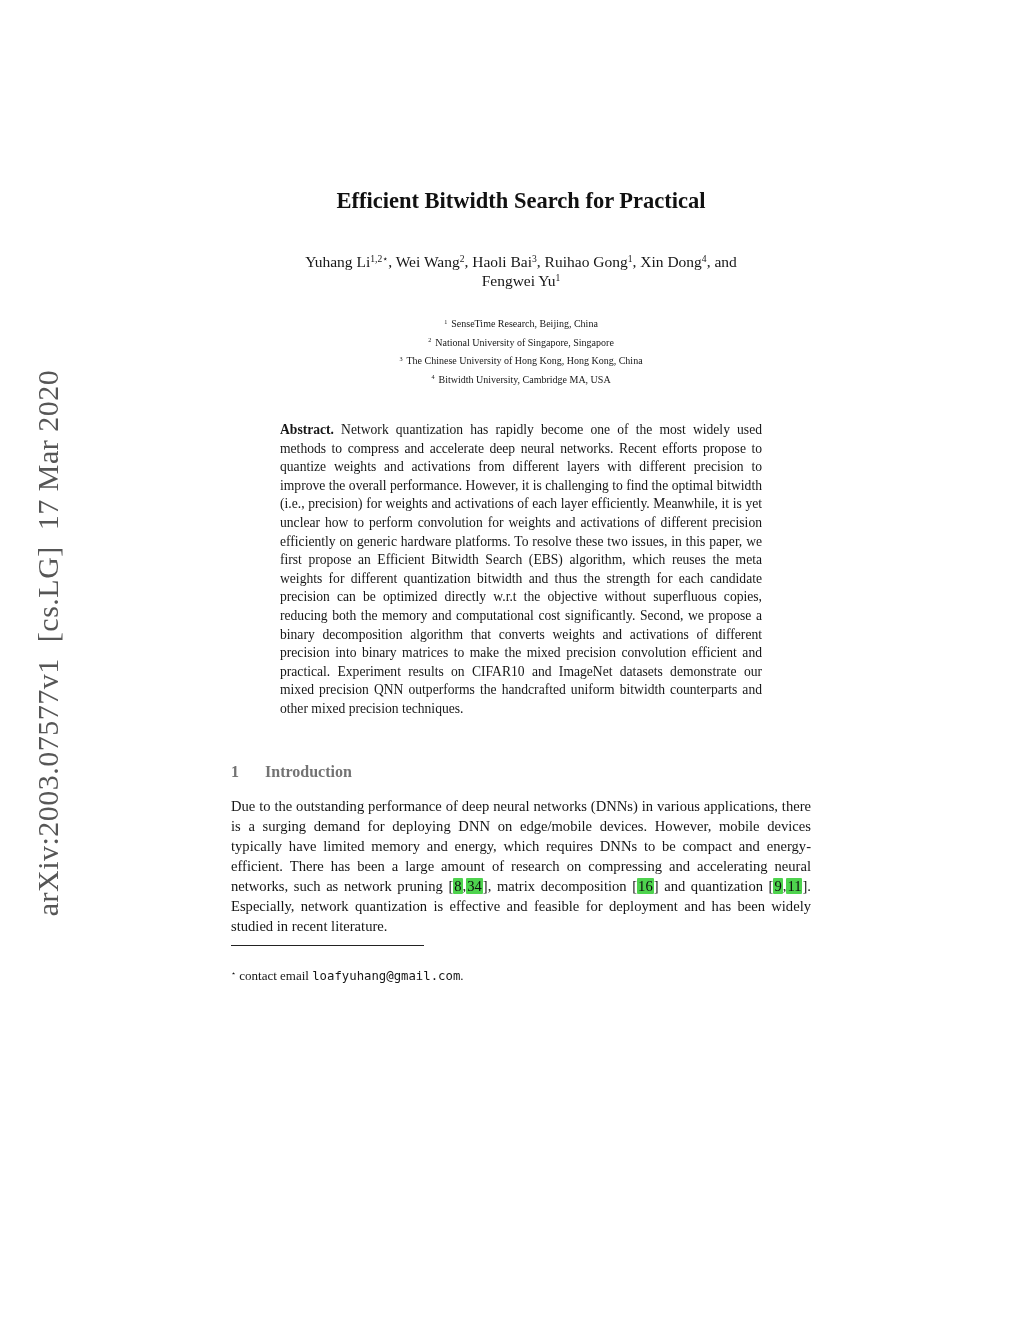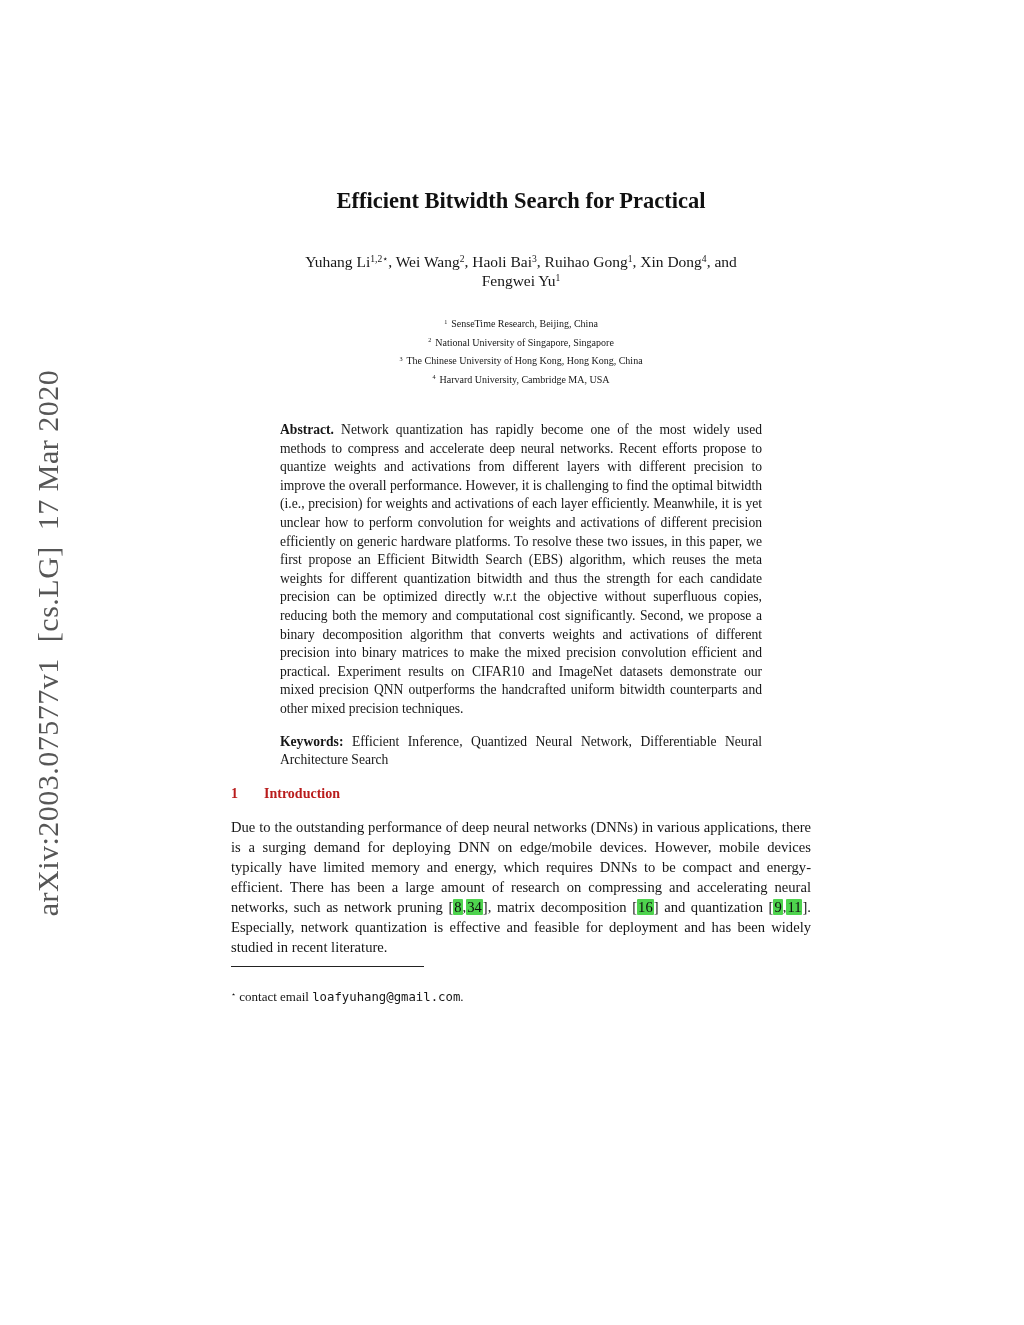--- a/index.html
+++ b/index.html
@@ -82,24 +82,24 @@
   .keywords {
     margin: 14px auto 0 auto;
     width: 482px;
     text-align: justify;
     font-size: 13.6px;
     line-height: 18.6px;
   }
   .keywords .label { font-weight: bold; }
 
   .section-heading {
-    margin-top: 16px;
-    font-size: 14px;
+    margin-top: 44px;
+    font-size: 16px;
     font-weight: bold;
-    color: #b91c1c;
+    color: #737373;
   }
   .section-heading .sec-num { margin-right: 26px; }
 
   .body-paragraph {
     margin-top: 15px;
     width: 580px;
     text-align: justify;
     font-size: 14.6px;
     line-height: 20px;
   }
@@ -151,31 +151,28 @@
       <div class="affiliation-item">
         <span class="sup">1</span><span>SenseTime Research, Beijing, China</span>
       </div>
       <div class="affiliation-item">
         <span class="sup">2</span><span>National University of Singapore, Singapore</span>
       </div>
       <div class="affiliation-item">
         <span class="sup">3</span><span>The Chinese University of Hong Kong, Hong Kong, China</span>
       </div>
       <div class="affiliation-item">
-        <span class="sup">4</span><span>Harvard University, Cambridge MA, USA</span>
+        <span class="sup">4</span><span>Bitwidth University, Cambridge MA, USA</span>
       </div>
     </div>
 
     <div class="abstract">
       <span class="label">Abstract.</span><span> Network quantization has rapidly become one of the most widely used methods to compress and accelerate deep neural networks. Recent efforts propose to quantize weights and activations from different layers with different precision to improve the overall performance. However, it is challenging to find the optimal bitwidth (i.e., precision) for weights and activations of each layer efficiently. Meanwhile, it is yet unclear how to perform convolution for weights and activations of different precision efficiently on generic hardware platforms. To resolve these two issues, in this paper, we first propose an Efficient Bitwidth Search (EBS) algorithm, which reuses the meta weights for different quantization bitwidth and thus the strength for each candidate precision can be optimized directly w.r.t the objective without superfluous copies, reducing both the memory and computational cost significantly. Second, we propose a binary decomposition algorithm that converts weights and activations of different precision into binary matrices to make the mixed precision convolution efficient and practical. Experiment results on CIFAR10 and ImageNet datasets demonstrate our mixed precision QNN outperforms the handcrafted uniform bitwidth counterparts and other mixed precision techniques.</span>
     </div>
 
-    <div class="keywords">
-      <span class="label">Keywords:</span><span> Efficient Inference, Quantized Neural Network, Differentiable Neural Architecture Search</span>
-    </div>
 
     <div class="section-heading">
       <span class="sec-num">1</span><span>Introduction</span>
     </div>
 
     <div class="body-paragraph">Due to the outstanding performance of deep neural networks (DNNs) in various applications, there is a surging demand for deploying DNN on edge/mobile devices. However, mobile devices typically have limited memory and energy, which requires DNNs to be compact and energy-efficient. There has been a large amount of research on compressing and accelerating neural networks, such as network pruning [<span class="cite">8</span>,<span class="cite">34</span>], matrix decomposition [<span class="cite">16</span>] and quantization [<span class="cite">9</span>,<span class="cite">11</span>]. Especially, network quantization is effective and feasible for deployment and has been widely studied in recent literature.</div>
 
     <div class="footnote-rule"></div>
 
     <div class="footnote"><sup>⋆</sup> contact email <span class="mono">loafyuhang@gmail.com</span>.</div>

